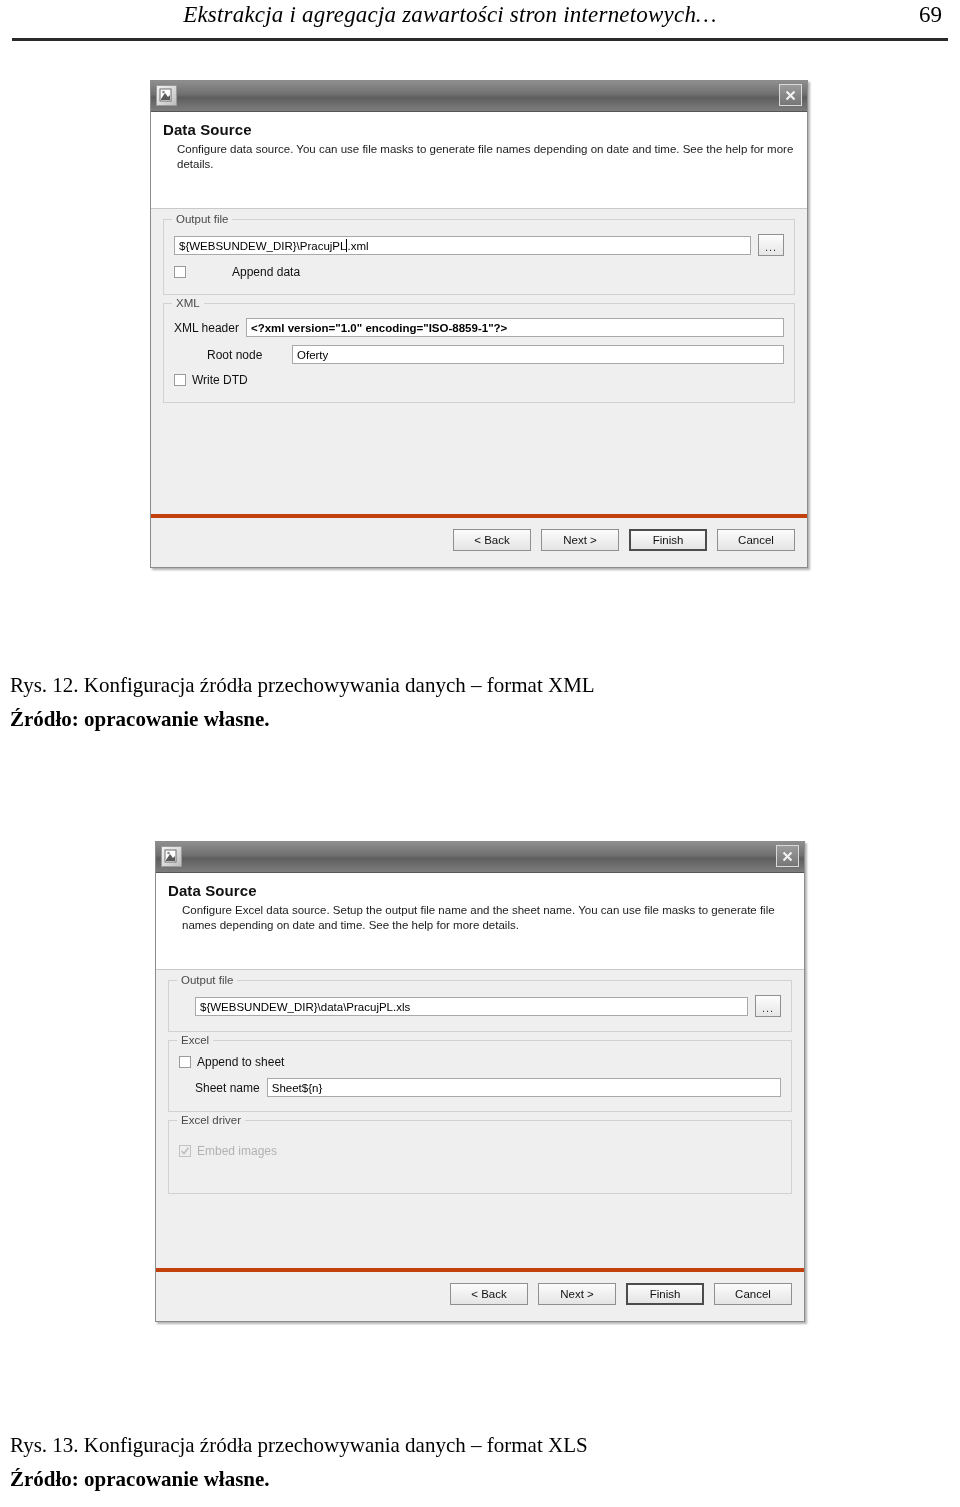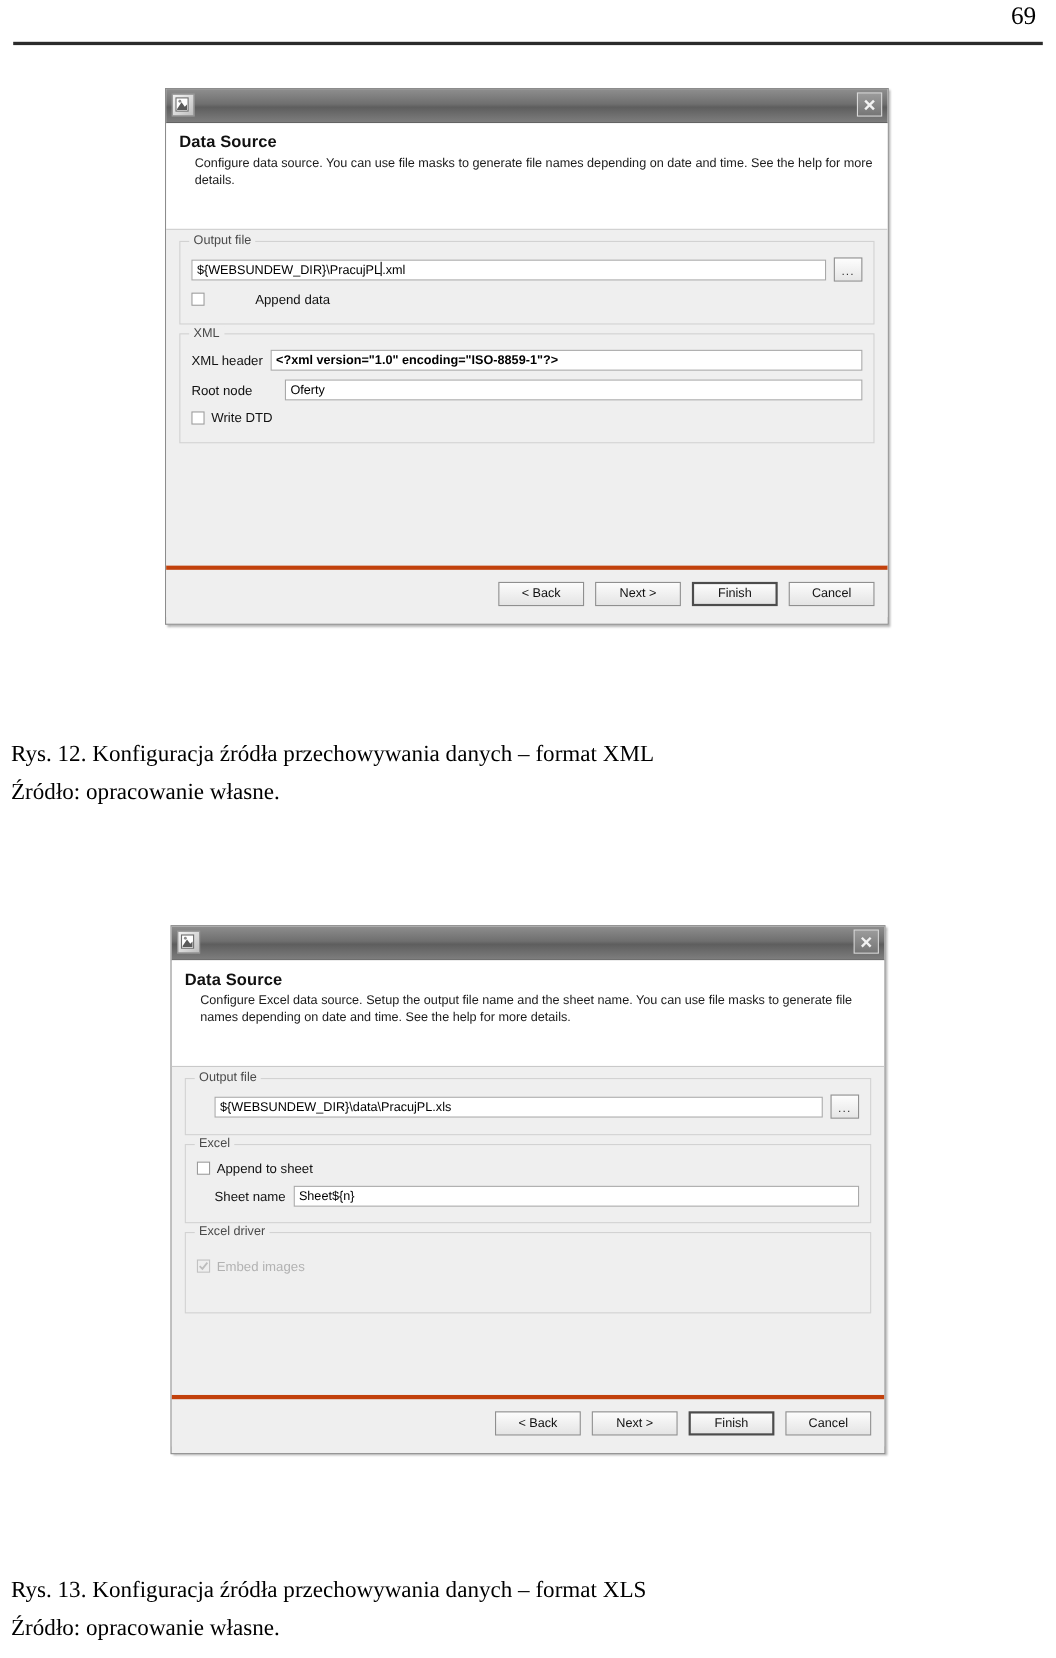--- a/index.html
+++ b/index.html
@@ -260,26 +260,28 @@
     color: #000;
   }
   .caption-line1 {
     font-size: 21px;
     line-height: 34px;
     white-space: nowrap;
   }
   .caption-line2 {
     font-size: 21px;
     line-height: 34px;
+    font-weight: bold;
   }
 </style>
 </head>
 <body>
 
 <div class="page-header">
+  <div class="page-header-title">Ekstrakcja i agregacja zawartości stron internetowych…</div>
   <div class="page-header-number">69</div>
   <div class="page-header-rule"></div>
 </div>
 
 <div class="dialog" style="left:150px; top:80px; width:658px; height:488px;">
 
   <div class="titlebar">
     <div class="title-icon">
       <svg width="15" height="15" viewBox="0 0 15 15">
         <rect x="1" y="1" width="11" height="12" fill="#ffffff" stroke="#6d6d6d"></rect>
@@ -314,21 +316,21 @@
       </div>
     </div>
 
     <div class="group" style="height:100px;">
       <div class="group-legend">XML</div>
       <div class="row">
         <span class="field-label">XML header</span>
         <div class="textinput" style="font-weight:bold;">&lt;?xml version="1.0" encoding="ISO-8859-1"?&gt;</div>
       </div>
       <div class="row" style="margin-top:8px;">
-        <span class="field-label" style="min-width:78px;">Root node</span>
+        <span class="field-label" style="min-width:78px;margin-left:33px;">Root node</span>
         <div class="textinput">Oferty</div>
       </div>
       <div class="checkrow" style="margin-top:9px;">
         <span class="checkbox"></span>
         <span class="check-label">Write DTD</span>
       </div>
     </div>
 
     <div class="dialog-spacer" style="height:82px;"></div>
   </div>

